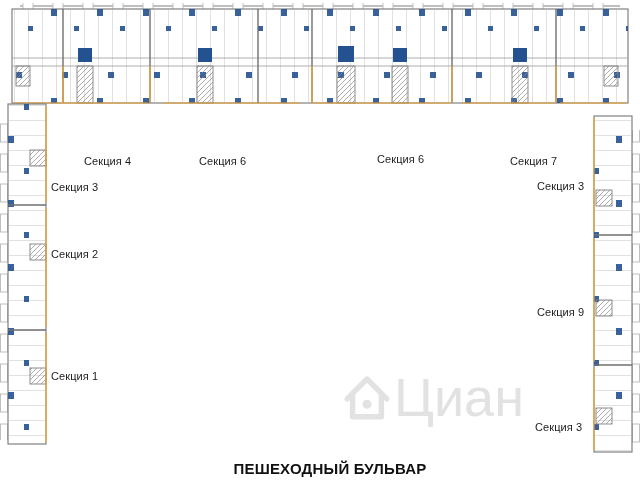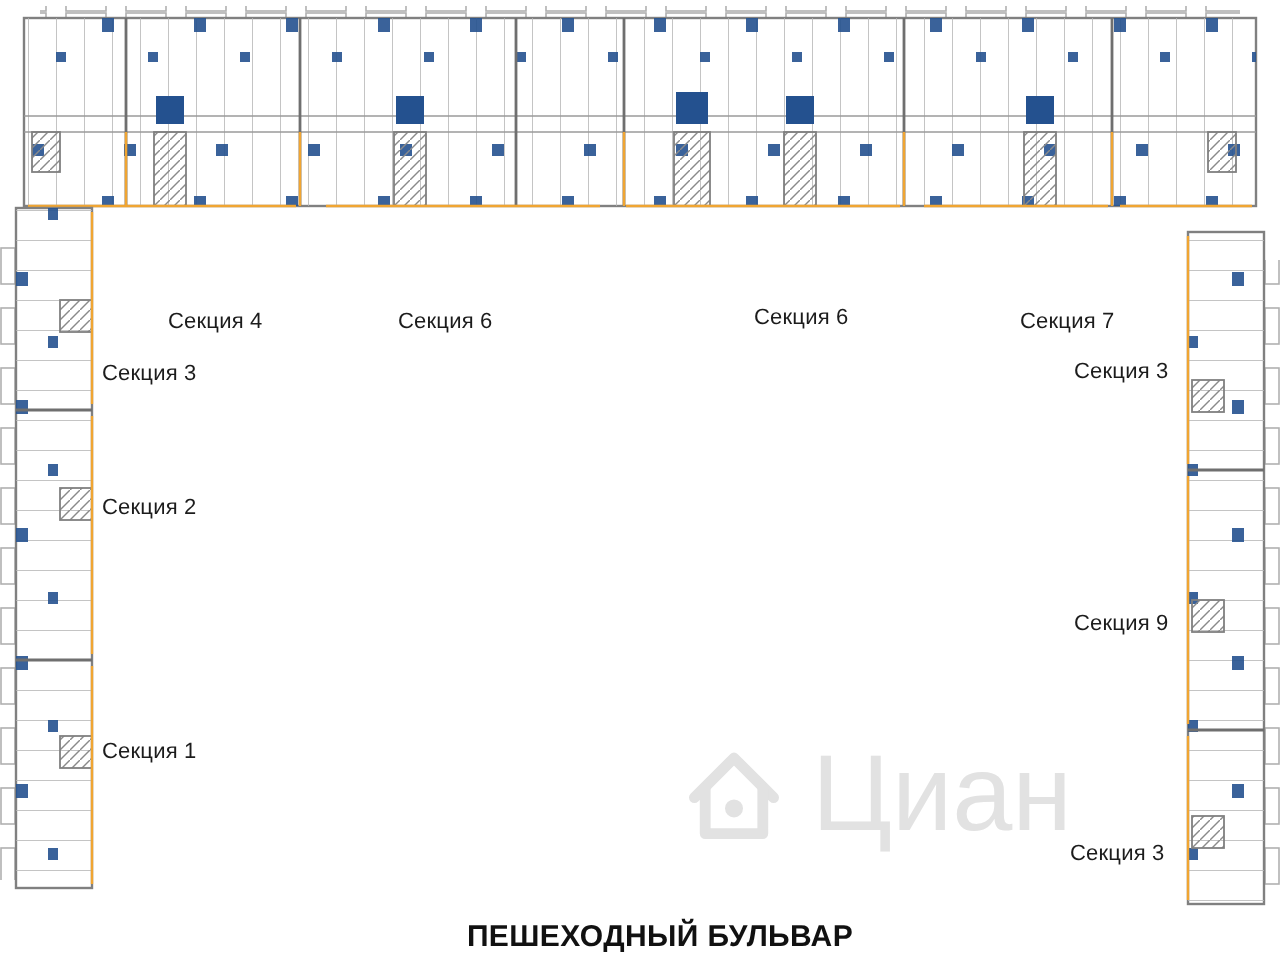--- a/index.html
+++ b/index.html
@@ -22,21 +22,21 @@
   .s8{left:537px;top:148px}
   .s9{left:537px;top:274px}
   .s10{left:535px;top:389px}
   .blvd{
     position:absolute;left:330px;top:460px;transform:translateX(-50%);
     z-index:3;font-size:15px;font-weight:700;color:#111;letter-spacing:0.2px;
     white-space:nowrap;
   }
   .watermark{
     position:absolute;left:340px;top:370px;z-index:2;
-    display:flex;align-items:center;gap:12px;color:#e2e2e2;
+    display:flex;align-items:center;color:#e2e2e2;
   }
   .wm-text{font-size:54px;line-height:1;font-weight:400;}
 </style>
 </head>
 <body>
 
 <div class="canvas">
 
   <svg class="plan-svg" width="640" height="480" viewBox="0 0 640 480" xmlns="http://www.w3.org/2000/svg">
     <defs>

